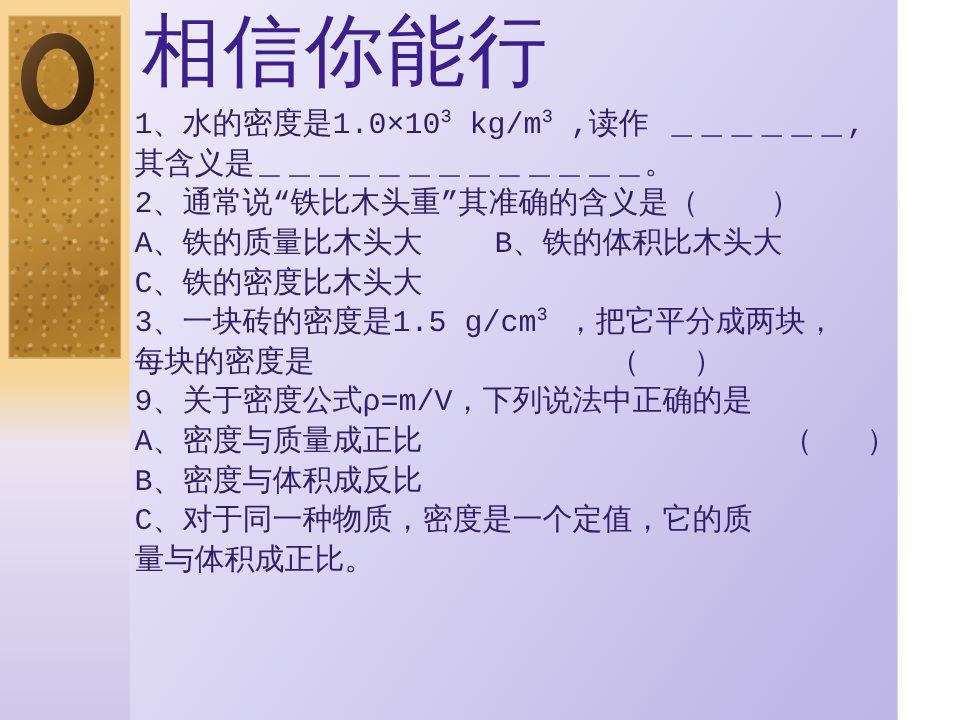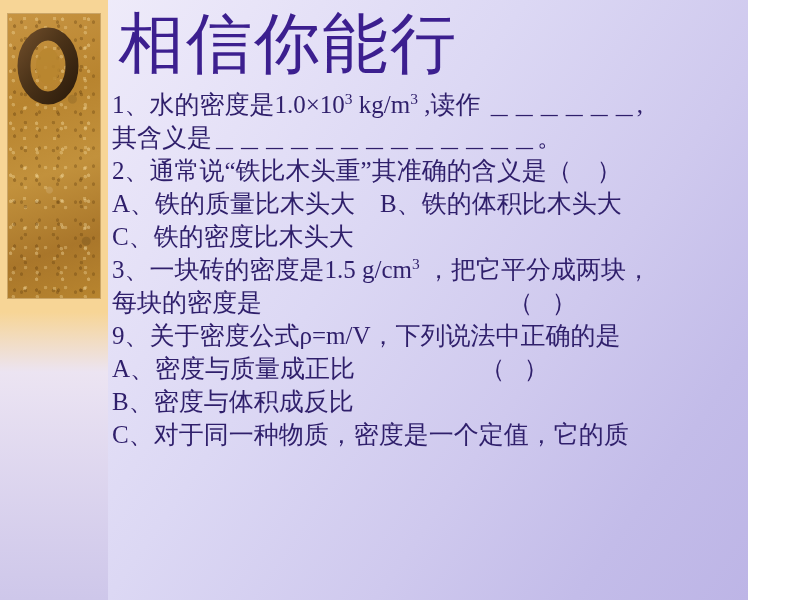--- a/index.html
+++ b/index.html
@@ -84,21 +84,21 @@
   }
   
   .body-text {
     position: absolute;
     left: 112px;
     top: 88px;
     width: 680px;
     color: #2f1f6b;
     font-size: 25px;
     line-height: 33px;
-    font-family: Liberation Serif, serif;
+    font-family: Liberation Mono, monospace;
   }
   .line {
     white-space: pre;
   }
   sup {
     font-size: 0.62em;
     vertical-align: super;
     line-height: 0;
   }
   .sp-lg { display: inline-block; width: 44px; }
@@ -143,15 +143,16 @@
     <div class="line">其含义是＿＿＿＿＿＿＿＿＿＿＿＿＿。</div>
     <div class="line">2、通常说“铁比木头重”其准确的含义是（    ）</div>
     <div class="line">A、铁的质量比木头大    B、铁的体积比木头大</div>
     <div class="line">C、铁的密度比木头大</div>
     <div class="line">3、一块砖的密度是1.5 g/cm<sup>3</sup> ，把它平分成两块，</div>
     <div class="line">每块的密度是<span class="sp-xxl"></span><span class="sp-xl"></span>（   ）</div>
     <div class="line">9、关于密度公式ρ=m/V，下列说法中正确的是</div>
     <div class="line">A、密度与质量成正比                    （   ）</div>
     <div class="line">B、密度与体积成反比</div>
     <div class="line">C、对于同一种物质，密度是一个定值，它的质</div>
+    <div class="line">量与体积成正比。</div>
   </div>
 
 </div>
 
 </body></html>

